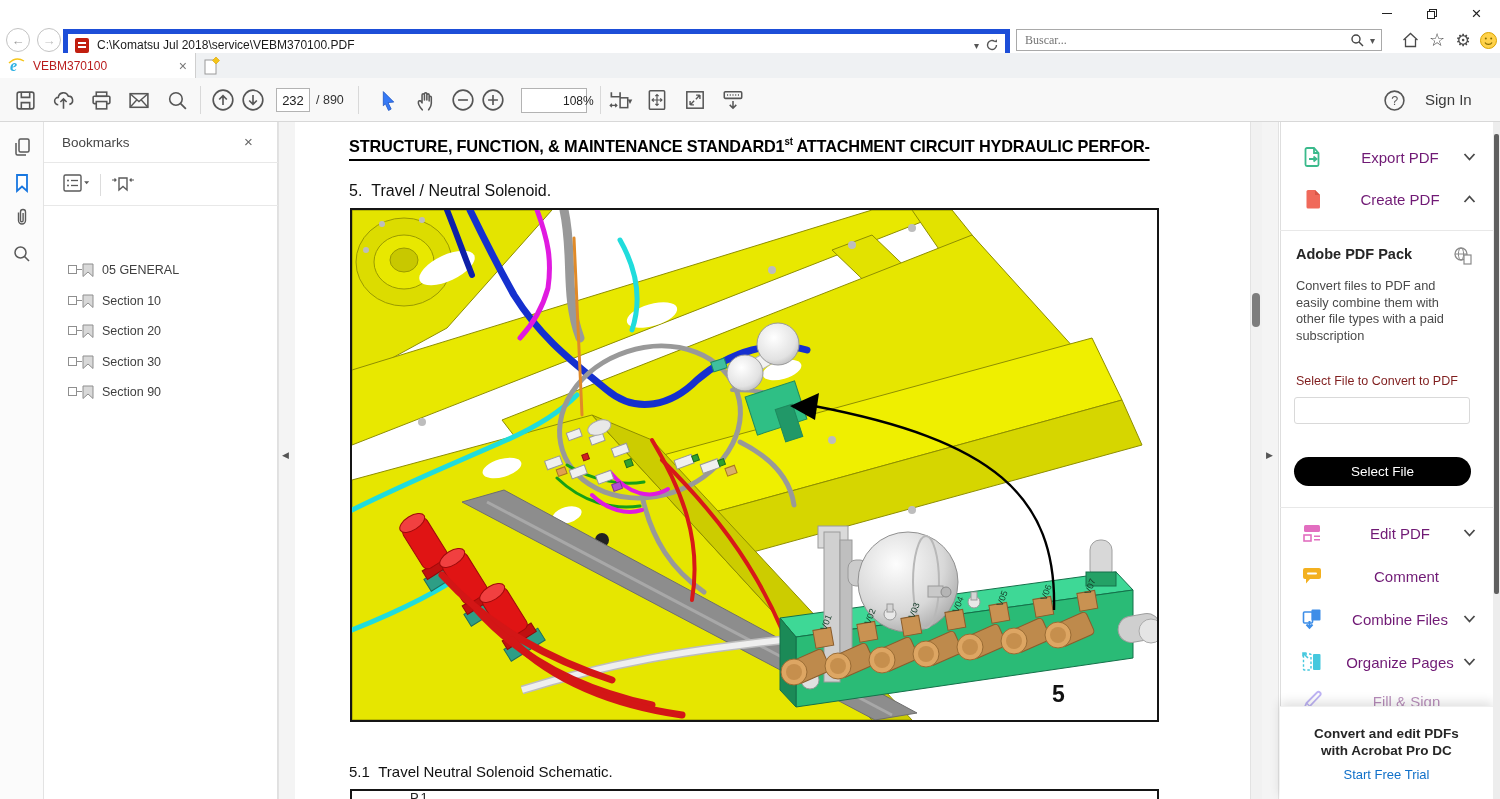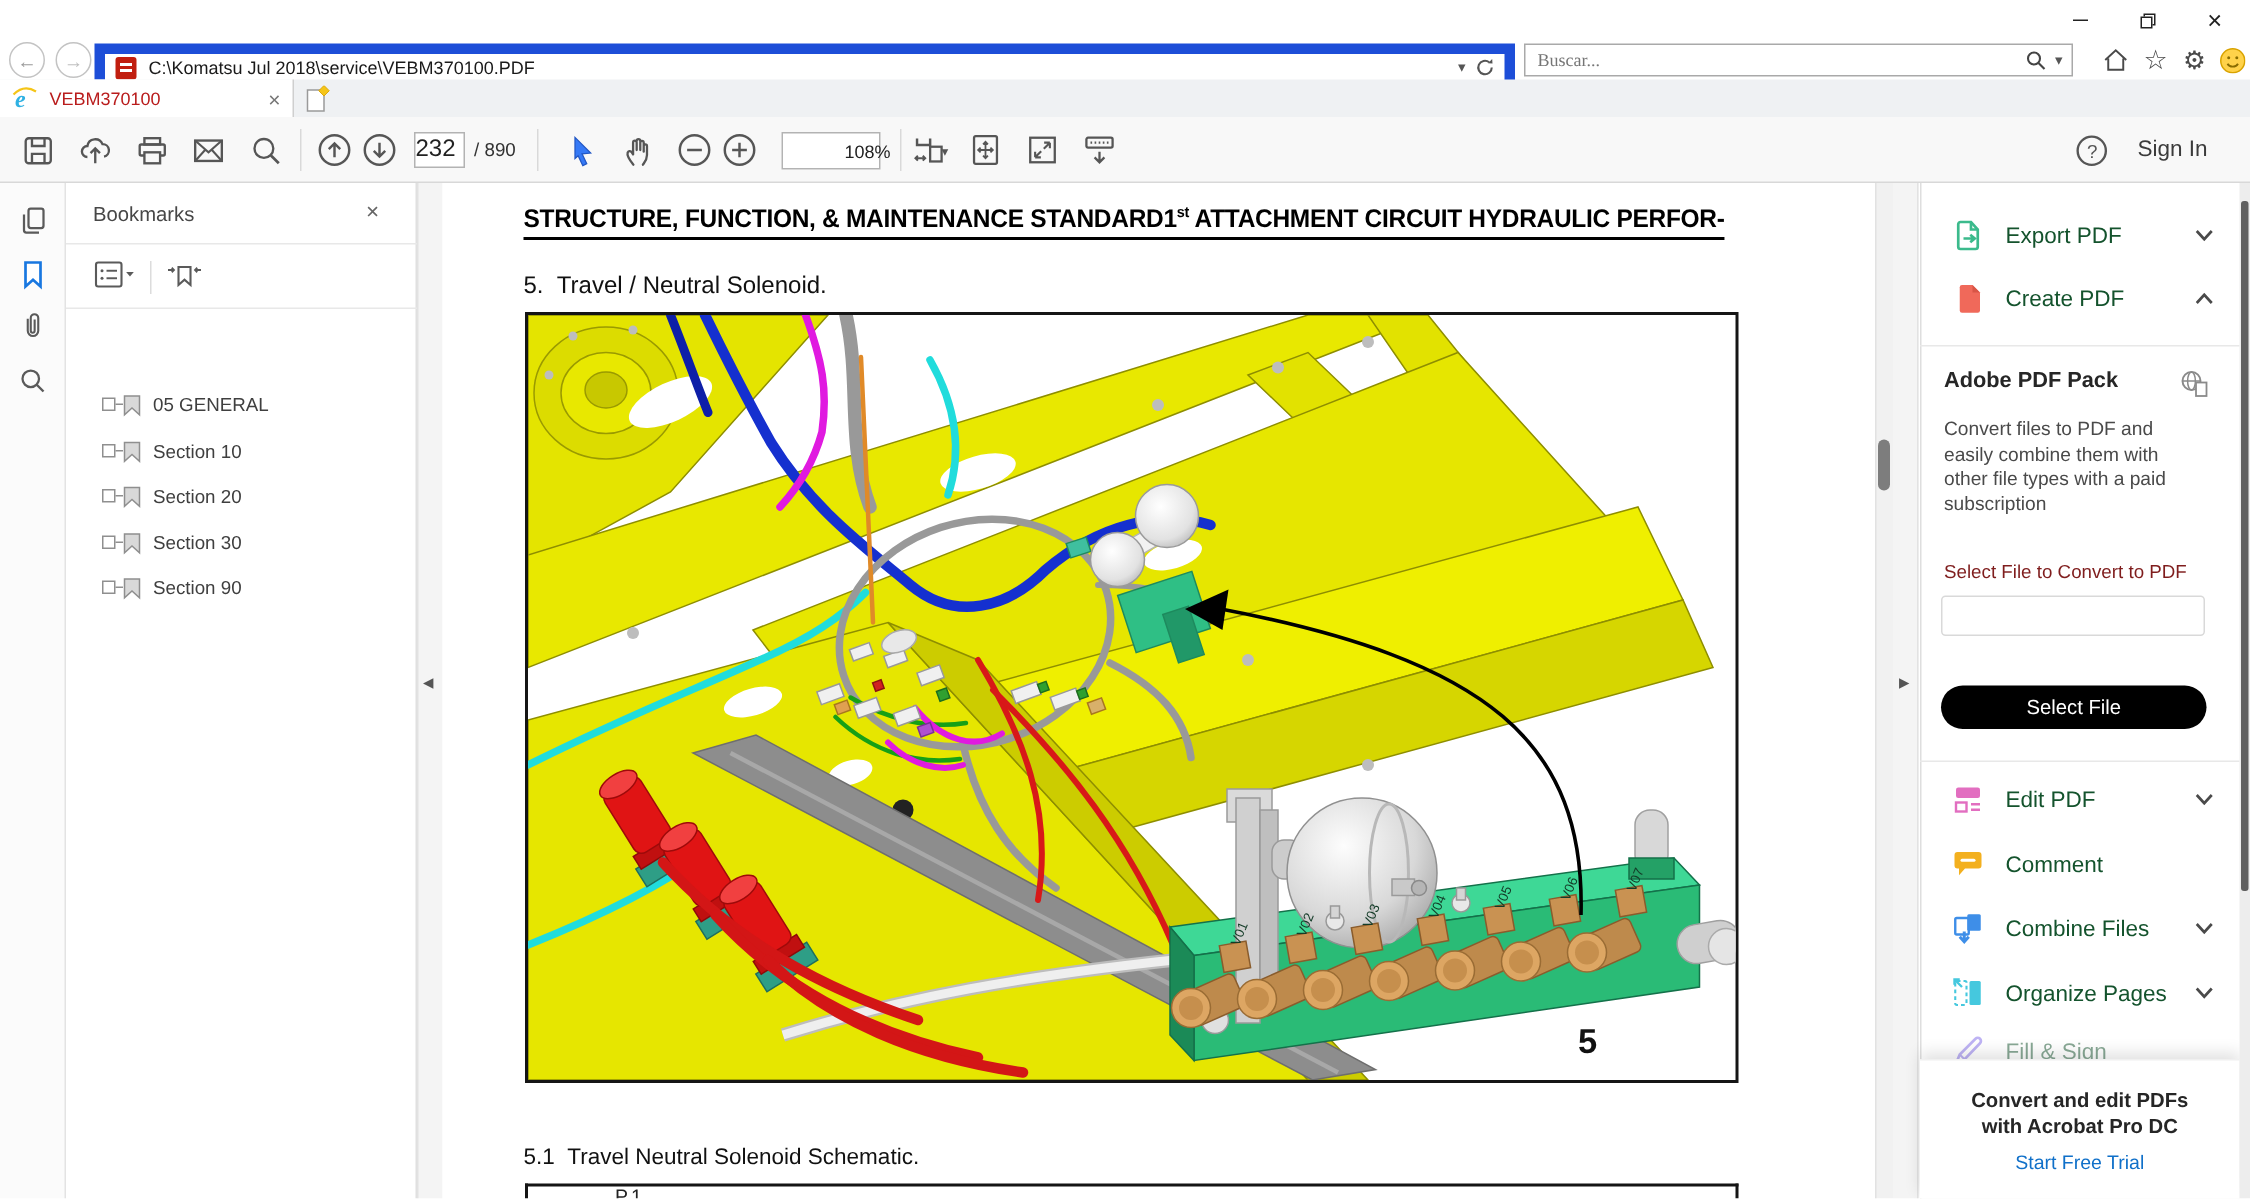--- a/index.html
+++ b/index.html
@@ -15,21 +15,21 @@
   .restore-glyph { position:relative; width:10px; height:10px; }
   .restore-glyph span { position:absolute; width:8px; height:8px; border:1px solid #222; background:#fff; }
   .restore-glyph span:first-child { left:2px; top:0; }
   .restore-glyph span:last-child  { left:0; top:2px; }
   .min-glyph { width:10px; height:0; border-top:1px solid #222; }
 
   
   .navbar { left:0; top:27px; width:1500px; height:26px; background:#fff; }
   .nav-circle { top:1px; width:24px; height:24px; border:1px solid #c3c3c3; border-radius:50%;
                 display:flex; align-items:center; justify-content:center; color:#9a9a9a; font-size:13px; background:#fff; }
-  .addr-field { left:63px; top:2px; width:947px; height:32px; border:7px solid #1d4ed8; background:#fff;
+  .addr-field { left:63px; top:2px; width:947px; height:32px; border:5px solid #1d4ed8; background:#fff;
                 display:flex; align-items:center; }
   .pdf-badge { width:14px; height:15px; background:#c11e0f; border-radius:2px; margin:0 8px 0 7px;
                position:relative; flex:none; }
   .pdf-badge::after { content:""; position:absolute; left:3px; top:4px; width:8px; height:2px; background:#fff;
                       box-shadow:0 4px 0 #fff; }
   .addr-input { border:none; outline:none; flex:1; font-size:12px; color:#1a1a1a;
                 font-family:"Liberation Sans",sans-serif; background:transparent; }
   .addr-right { display:flex; align-items:center; gap:6px; padding-right:6px; color:#555; font-size:10px; }
   .search-field { left:1016px; top:2px; width:366px; height:22px; border:1px solid #a9a9a9; background:#fff;
                   display:flex; align-items:center; }
@@ -44,21 +44,21 @@
          display:flex; align-items:center; }
   .tab-title { font-size:12px; color:#b91c1c; margin-left:8px; flex:1; }
   .tab-close { color:#777; font-size:14px; margin-right:8px; }
   .newtab { left:202px; top:3px; width:20px; height:20px; display:flex; align-items:center; justify-content:center; }
 
   
   .acrotoolbar { left:0; top:78px; width:1500px; height:44px; background:#f8f8f8; border-bottom:1px solid #d8d8d8; }
   .tool-ico { top:9px; width:26px; height:26px; display:flex; align-items:center; justify-content:center; }
   .vdiv { top:8px; width:1px; height:28px; background:#d9d9d9; }
   .pagebox { left:276px; top:10px; width:34px; height:24px; border:1px solid #b3b3b3; background:#fff; }
-  .pagebox input { width:100%; height:100%; border:none; outline:none; text-align:left; font-size:16px;
+  .pagebox input { width:100%; height:100%; border:none; outline:none; text-align:center; font-size:13px;
                    color:#222; font-family:"Liberation Sans",sans-serif; background:transparent; }
   .pagetotal { left:316px; top:15px; font-size:12.5px; color:#333; }
   .zoombox { left:521px; top:10px; width:66px; height:25px; border:1px solid #b3b3b3; background:#fff;
              display:flex; align-items:center; justify-content:space-between; padding:0 7px; }
   .zoombox span { font-size:12px; color:#222;margin-left:34px; }
   .signin { left:1425px; top:13px; font-size:15px; color:#3b3b3b; }
 
   
   .rail { left:0; top:122px; width:44px; height:677px; background:#fbfbfb; border-right:1px solid #e3e3e3; }
   .rail-ico { left:11px; width:22px; height:22px; display:flex; align-items:center; justify-content:center; }
@@ -84,21 +84,21 @@
   .schem-box { left:350px; top:789px; width:809px; height:10px; border:2px solid #151515; border-bottom:none;
                background:#fff; overflow:hidden; }
   .schem-box span { position:absolute; left:58px; top:-1px; font-size:13px; color:#222; }
   .doc-scroll { left:1250px; top:122px; width:12px; height:677px; background:#f1f1f1; border-left:1px solid #e2e2e2; }
   .doc-thumb { left:1252px; top:293px; width:8px; height:34px; background:#7d7d7d; border-radius:4px; }
 
   
   .rpanel { left:1280px; top:122px; width:220px; height:677px; background:#fff; border-left:1px solid #dedede; }
   .tool-row { left:1300px; width:176px; height:30px; display:flex; align-items:center; }
   .tool-row .ticon { width:24px; height:24px; flex:none; display:flex; align-items:center; justify-content:center; }
-  .tool-label { font-size:15px; color:#14532d; margin-left:13px; flex:1; white-space:nowrap; }
+  .tool-label { font-size:15px; color:#701a75; margin-left:13px; flex:1; white-space:nowrap;text-align:center; }
   .pdiv { left:1280px; width:213px; height:1px; background:#e8e8e8; }
   .pack-title { left:1296px; top:246px; font-size:14.5px; font-weight:bold; color:#262626; }
   .pack-desc { left:1296px; top:278px; width:162px; font-size:12.8px; color:#4a4a4a; line-height:16.5px; }
   .pack-link { left:1296px; top:374px; font-size:12.5px; color:#7f1d1d; white-space:nowrap; }
   .pack-input { left:1294px; top:397px; width:176px; height:27px; border:1px solid #d9d9d9; border-radius:3px; background:#fff; }
   .select-btn { left:1294px; top:457px; width:177px; height:29px; border-radius:15px; background:#000000;
                 color:#fff; font-size:13.5px; display:flex; align-items:center; justify-content:center; border:none; }
   .promo { left:1280px; top:706px; width:213px; height:93px; background:#fff; border-top:1px solid #f0f0f0;
            box-shadow:0 -4px 10px rgba(0,0,0,0.12); text-align:center; }
   .promo-title { margin-top:18px; font-size:13.5px; font-weight:bold; color:#262626; line-height:17px; }

